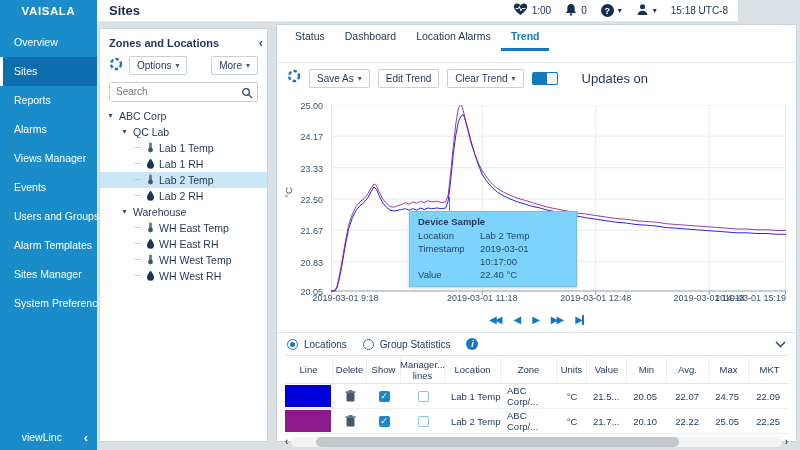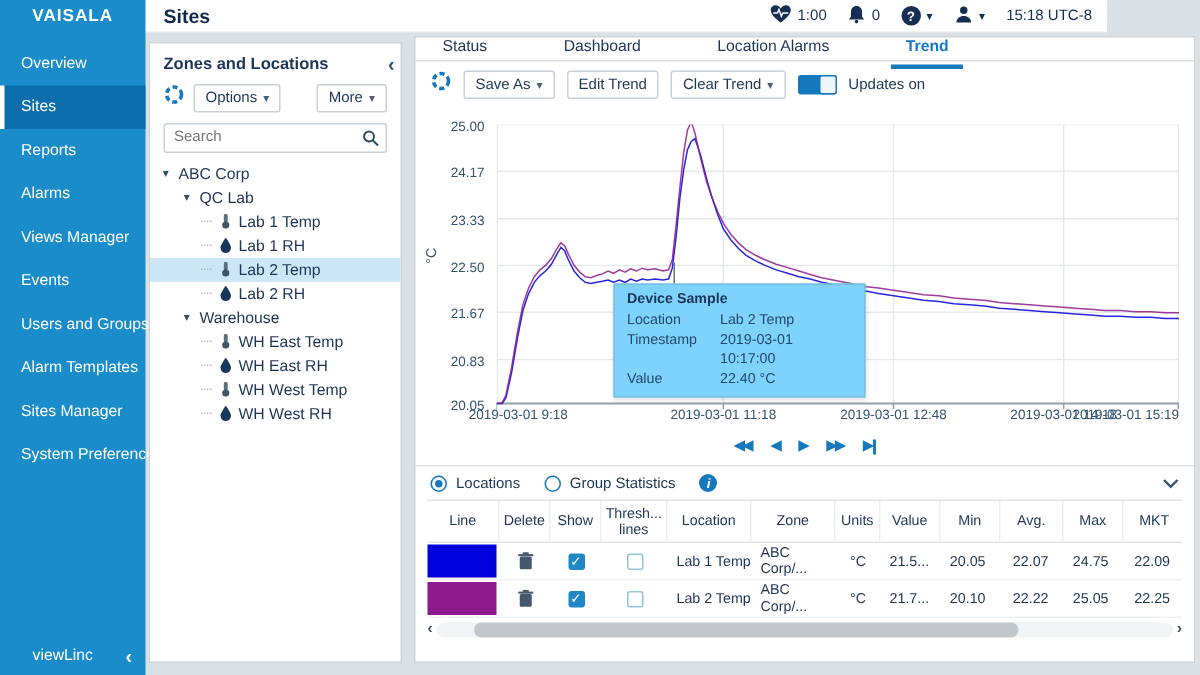--- a/index.html
+++ b/index.html
@@ -48,28 +48,28 @@
     font-size:10px; padding:2px 20px 2px 6px; color:#1c3557; font-family:inherit; }
   .search-icon { position:absolute; right:5px; top:4px; }
   .tree-list { font-size:10.5px; color:#1c3557; }
   .tree-row { display:flex; align-items:center; gap:4px; height:16px; cursor:pointer; white-space:nowrap; }
   .tree-row.selected { background:#cbe7f6; }
   .tree-caret { font-size:8px; color:#34506c; width:9px; text-align:center; }
   .tree-stub { width:7px; border-top:1px dotted #a9b6c0; }
   .tree-icn { display:inline-flex; width:10px; justify-content:center; }
 
   
-  .tabs { display:flex; align-items:center; height:16px; border-bottom:1px solid #e1e4e7; padding-left:8px;gap:31px; }
+  .tabs { display:flex; align-items:flex-start; height:38px; border-bottom:1px solid #e1e4e7; padding-left:8px; }
   .tab { font-size:10.5px; color:#1c3557; padding:5px 10px 6px 10px; cursor:pointer; border-bottom:3px solid transparent; }
   .tab.active { color:#1779bd; border-bottom-color:#1779bd; font-weight:bold; }
   .trend-toolbar { display:flex; align-items:center; gap:8px; padding:5px 10px; height:30px; }
   .toggle { width:26px; height:13px; background:#1779bd; border-radius:2px; position:relative; display:inline-block; cursor:pointer; }
   .toggle .knob { position:absolute; right:0; top:0; width:12px; height:13px; background:#eef4f8;
     border:1px solid #1779bd; border-radius:2px; }
-  .toggle-label { font-size:10px; color:#1c3557; margin-left:0; }
+  .toggle-label { font-size:13px; color:#1c3557; margin-left:16px; }
 
   
   .chart-block { position:relative; margin:8px 12px 0 10px; height:206px; }
   .yunit { position:absolute; left:-4px; top:86px; transform:rotate(-90deg); font-size:9.5px; color:#33526e; }
   .ylabels { position:absolute; left:6px; top:0; width:32px; height:186px; }
   .ylabel { position:absolute; right:2px; font-size:9px; color:#33526e; }
   .plot-wrap { position:absolute; left:44px; top:4px; width:455px; height:186px; }
   .plot-wrap svg { display:block; }
   .xlabels { position:absolute; left:44px; top:192px; width:455px; height:12px; }
   .xlabel { position:absolute; font-size:9px; color:#33526e; white-space:nowrap; transform:translateX(-50%); }
@@ -402,21 +402,21 @@
           <polyline points="1,1 5.5,5.5 10,1" fill="none" stroke="#33526e" stroke-width="1.6"></polyline>
         </svg>
       </span>
   </div>
 
   <div class="stat-table">
     <div class="trow head" id="table-head">
         <div class="th">Line</div>
         <div class="th">Delete</div>
         <div class="th">Show</div>
-        <div class="th">Thresh...
+        <div class="th">Manager...
 lines</div>
         <div class="th">Location</div>
         <div class="th">Zone</div>
         <div class="th">Units</div>
         <div class="th">Value</div>
         <div class="th">Min</div>
         <div class="th">Avg.</div>
         <div class="th">Max</div>
         <div class="th">MKT</div>
       </div>

